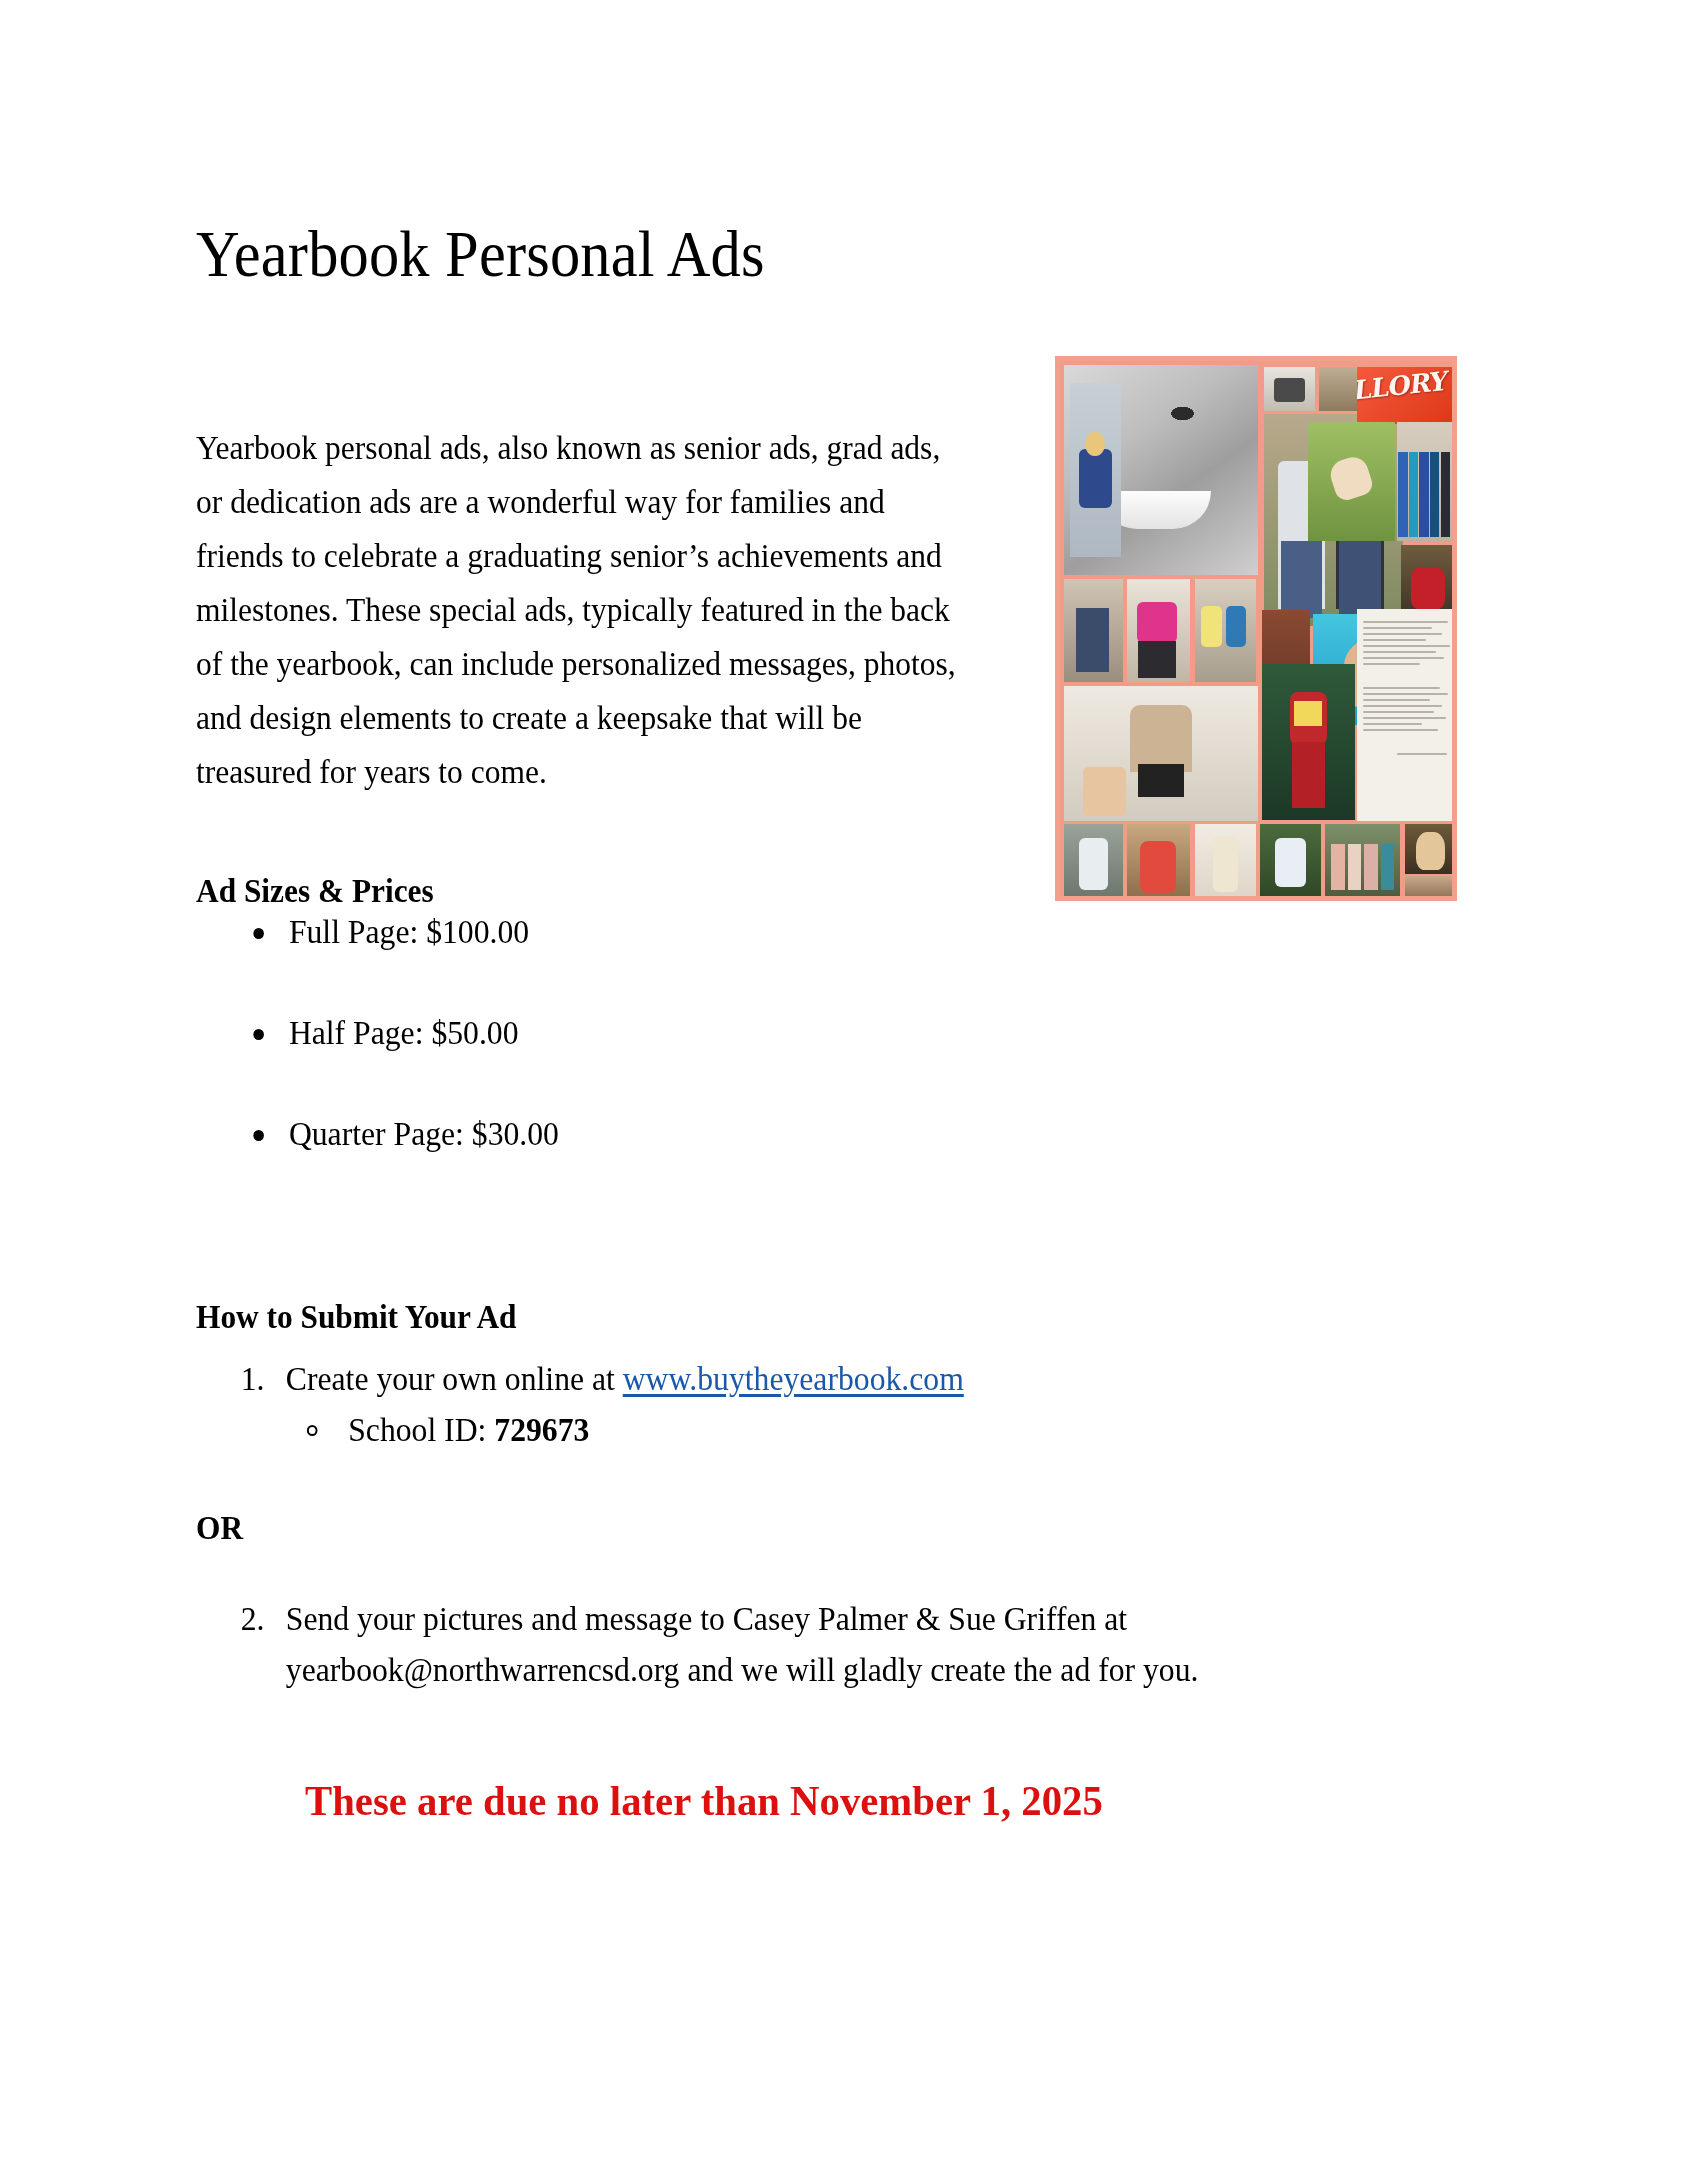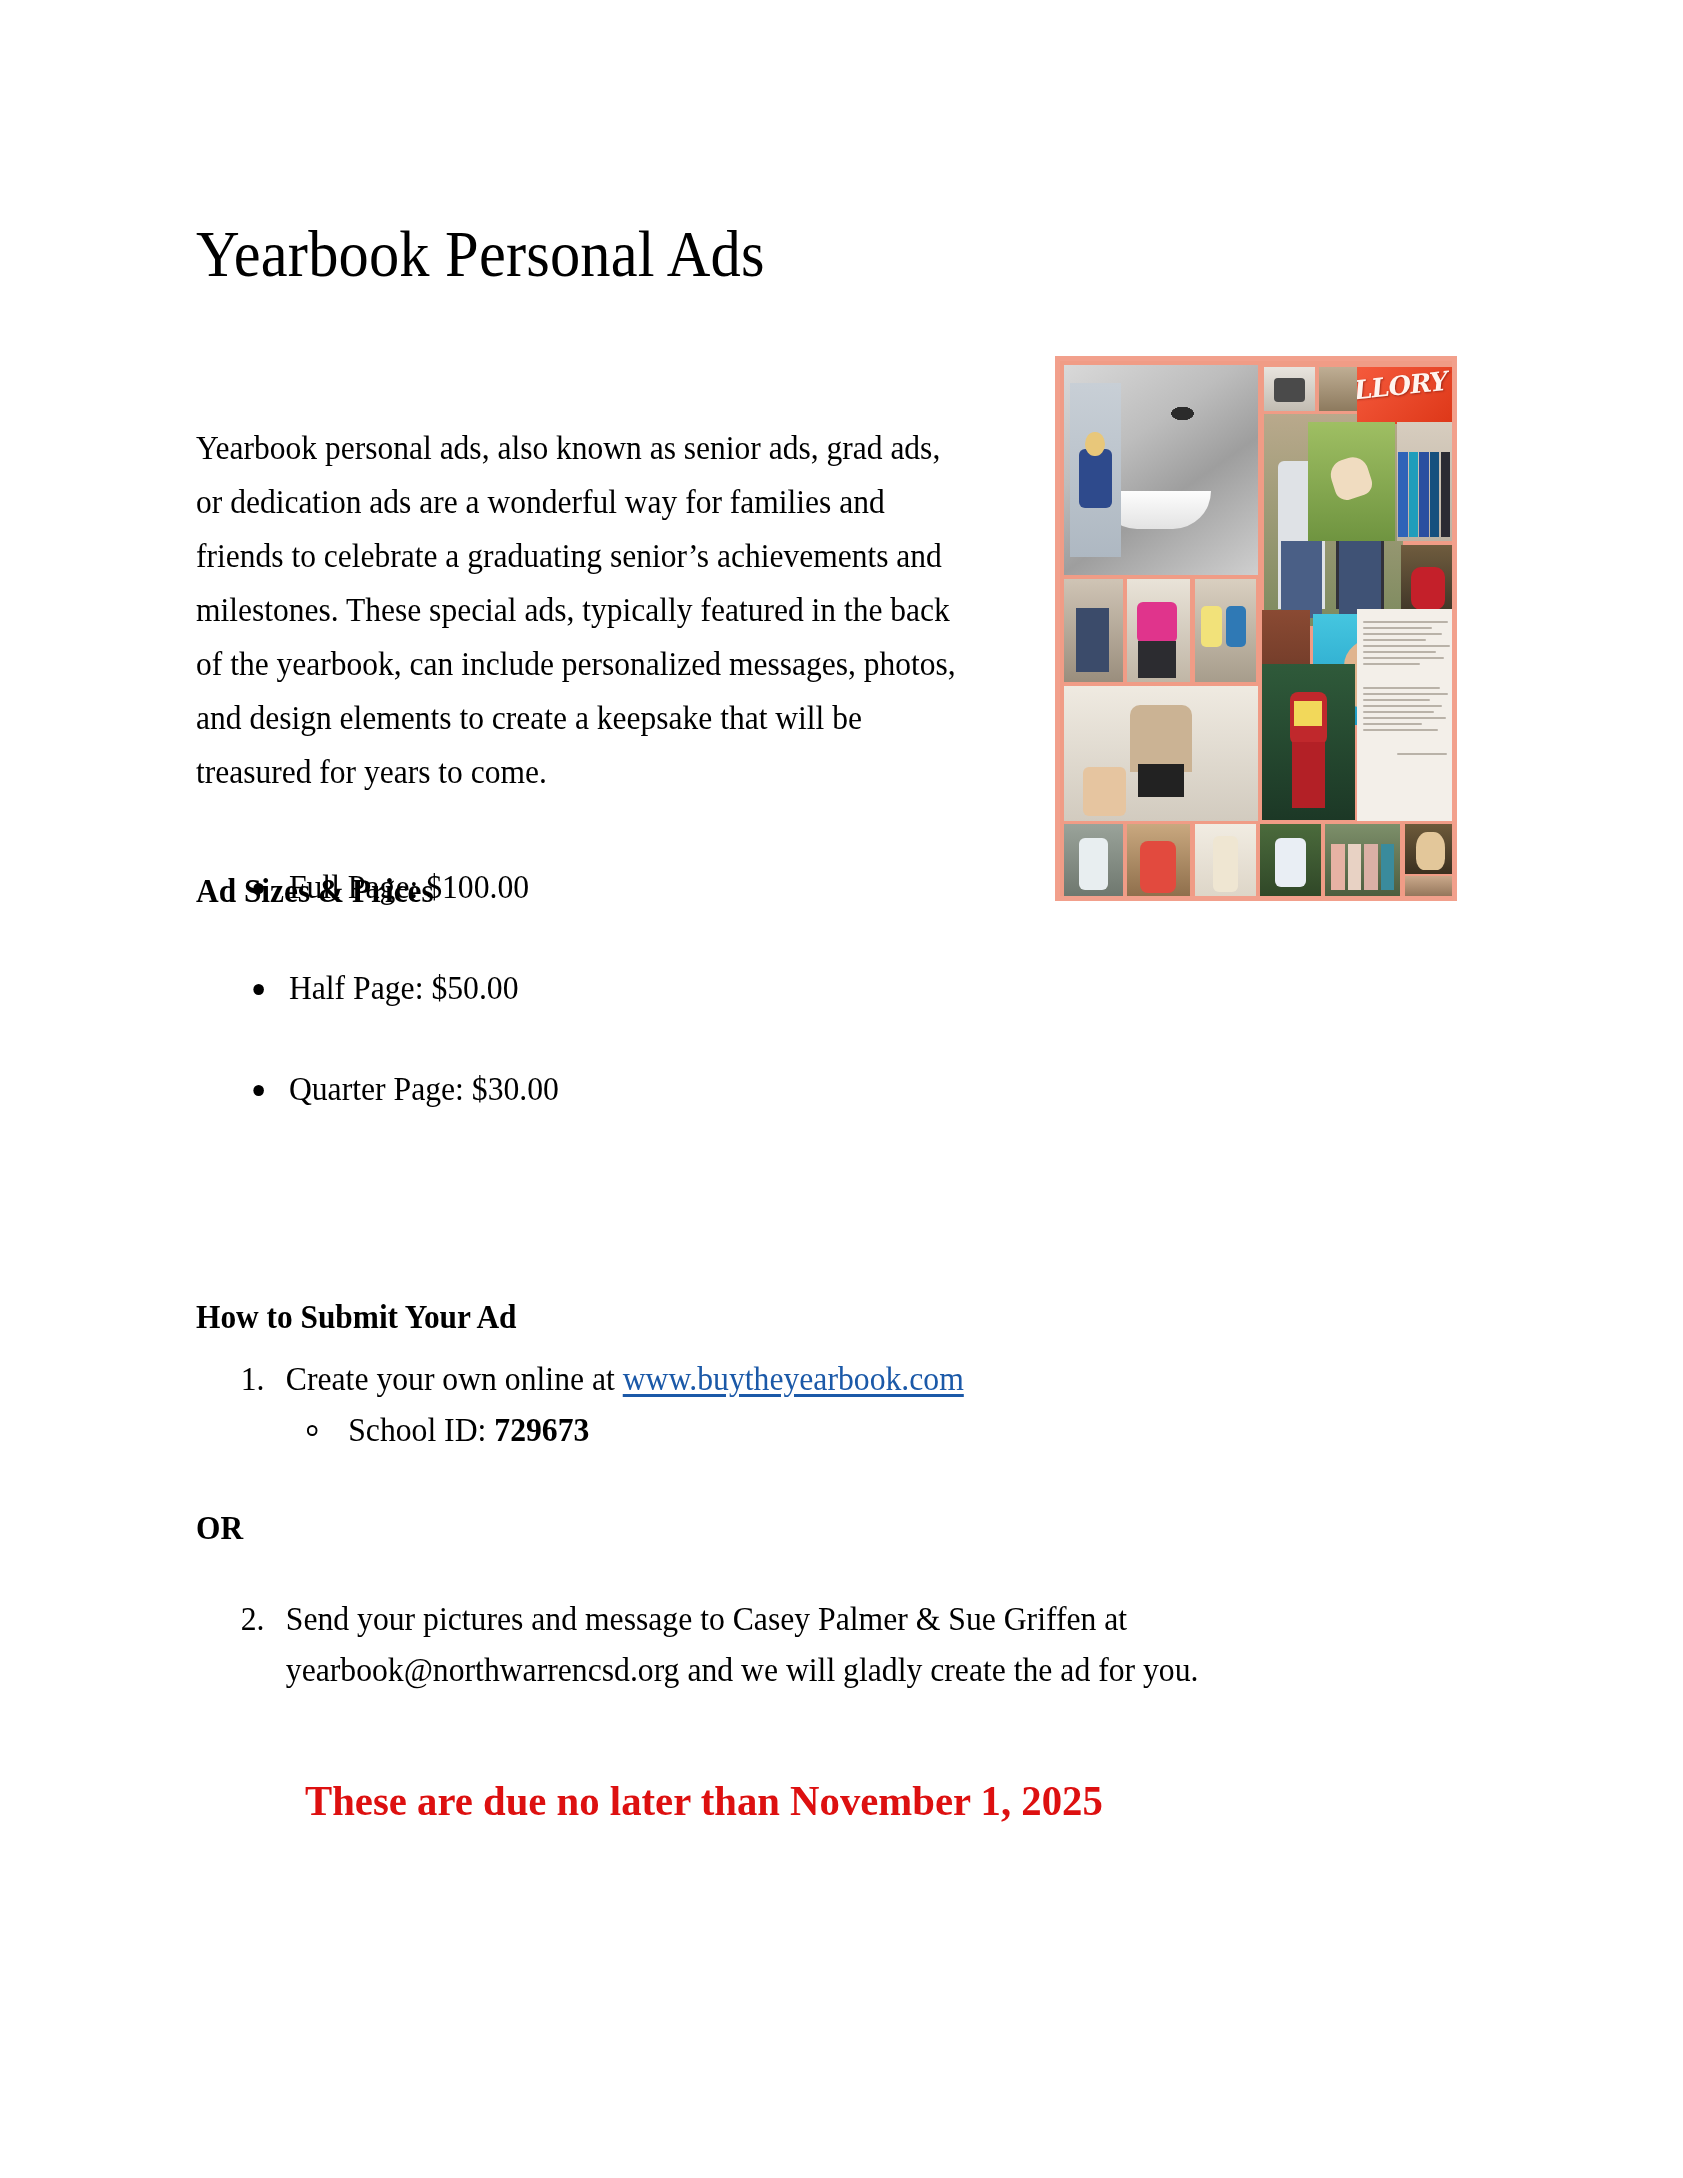--- a/index.html
+++ b/index.html
@@ -113,21 +113,21 @@
     transform-origin: left top;
     white-space: nowrap;
   }
   #ad-sizes-heading { top: 846px; }
   #submit-heading   { top: 1272px; }
 
   
   .bullets {
     position: absolute;
     left: 238px;
-    top: 864px;
+    top: 909px;
     list-style: none;
     margin: 0;
     padding: 0;
     font-size: 33px;
   }
   .bullets li {
     position: relative;
     padding-left: 53px;
     height: 101px;
     line-height: 46px;

